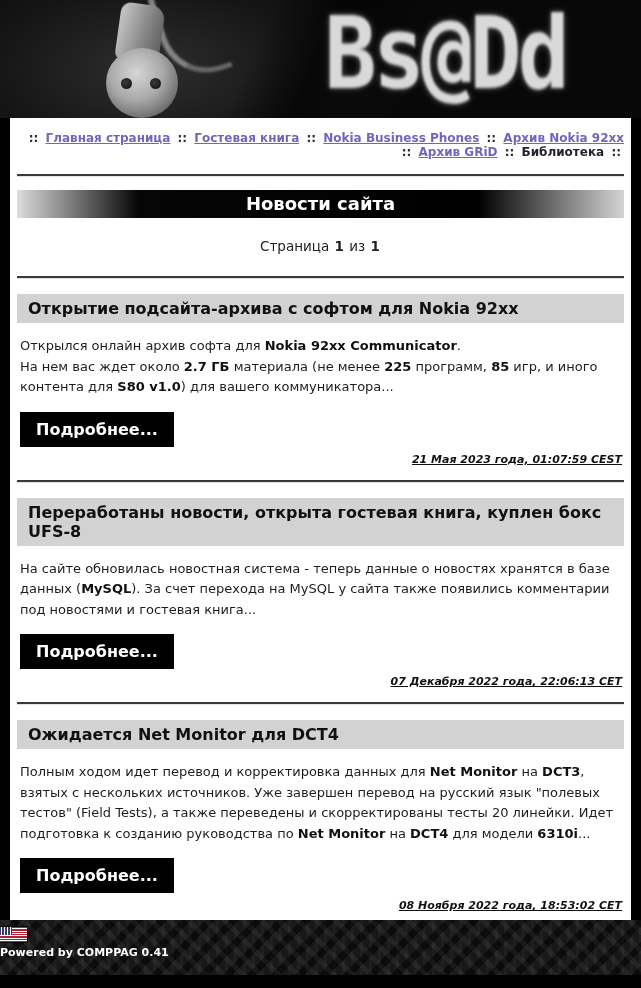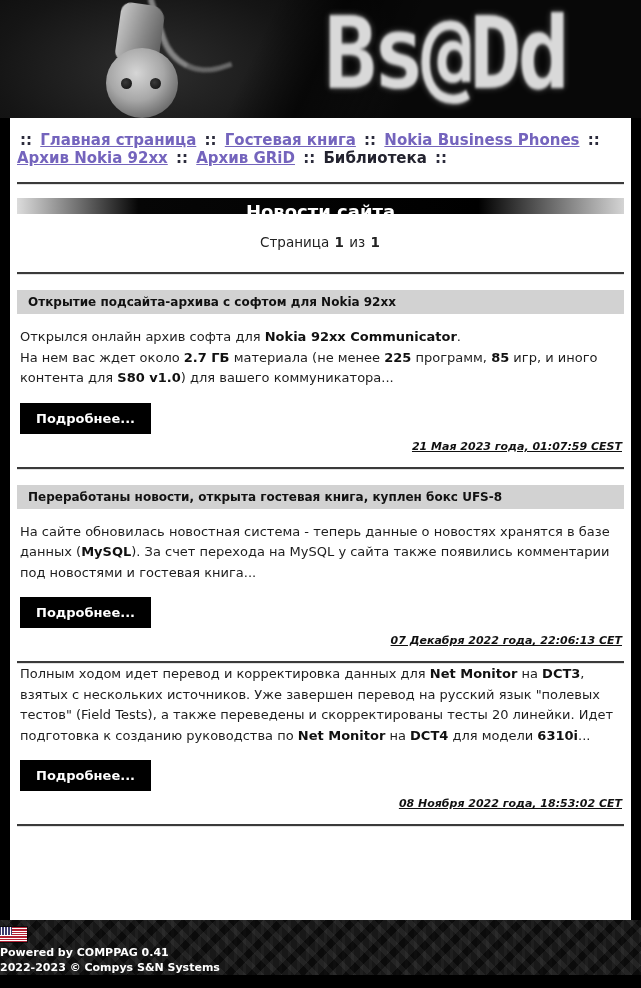--- a/index.html
+++ b/index.html
@@ -58,58 +58,58 @@
   }
   .plug-hole-left { left: 15px; }
   .plug-hole-right { left: 44px; }
 
   
   .page {
     flex: 1 1 auto; margin: 0 10px; background: #fff;
     padding: 11px 7px 0; overflow: hidden;
   }
   .nav {
-    text-align: left; font-size: 15px; color: #2c2c3c;
+    text-align: right; font-size: 12px; color: #2c2c3c;
     padding: 2px 0 9px; font-weight: 600;
   }
   .nav a {
     color: #7464bd; font-weight: 600; text-decoration: underline; cursor: pointer;
   }
   .nav .sep { color: #2c2c3c; padding: 0 3px; }
   .nav .nav-current { color: #23232f; }
 
   .rule {
     height: 3px; background: #3a3a3a; border: 0;
     border-bottom: 1px solid #e2e2e2; margin: 6px 0 0;
   }
 
   .page-banner {
-    margin: 13px 0 0; height: 16px; line-height: 28px;
+    margin: 13px 0 0; height: 28px; line-height: 28px;
     background: linear-gradient(90deg, #dcdcdc 0%, #060606 20%, #000 76%, #d4d4d4 100%);
     color: #fff; font-size: 18px; font-weight: bold; text-align: center;
   }
 
   .pagination {
     text-align: center; font-size: 13.5px; color: #222; margin: 20px 0 22px;
   }
   .pagination b { padding: 0 1px; }
 
   .news-title {
     background: #d2d2d2; color: #111;
-    font-size: 12px; font-weight: bold;
+    font-size: 16px; font-weight: bold;
     padding: 5px 11px; margin: 15px 0 13px;
   }
   .news-body {
     font-size: 13px; line-height: 1.58; color: #1d1d1d;
     margin: 0 3px 10px; white-space: pre-line;
   }
   .news-body b { color: #111; }
   .more-btn {
     display: inline-block; background: #000; color: #fff;
-    font-size: 13px; font-weight: bold;
+    font-size: 16px; font-weight: bold;
     padding: 8px 16px; margin: 4px 3px 6px; cursor: pointer;
     text-decoration: none;
   }
   .news-date {
     text-align: right; font-size: 11px; font-weight: bold; font-style: italic;
     color: #111; margin: 0 2px 14px; text-decoration: underline;
   }
 
   
   .site-footer {
@@ -192,25 +192,25 @@
 
   <section>
     <h2 class="news-title">Переработаны новости, открыта гостевая книга, куплен бокс UFS-8</h2>
     <p class="news-body"><span>На сайте обновилась новостная система - теперь данные о новостях хранятся в базе данных (</span><b>MySQL</b><span>). За счет перехода на MySQL у сайта также появились комментарии под новостями и гостевая книга...</span></p>
     <a class="more-btn">Подробнее...</a>
     <div class="news-date">07 Декабря 2022 года, 22:06:13 CET</div>
   </section>
   <div class="rule"></div>
 
   <section>
+    <h2 class="news-title">Ожидается Net Monitor для DCT4</h2>
     <p class="news-body"><span>Полным ходом идет перевод и корректировка данных для </span><b>Net Monitor</b><span> на </span><b>DCT3</b><span>, взятых с нескольких источников. Уже завершен перевод на русский язык "полевых тестов" (Field Tests), а также переведены и скорректированы тесты 20 линейки. Идет подготовка к созданию руководства по </span><b>Net Monitor</b><span> на </span><b>DCT4</b><span> для модели </span><b>6310i</b><span>...</span></p>
     <a class="more-btn">Подробнее...</a>
     <div class="news-date">08 Ноября 2022 года, 18:53:02 CET</div>
   </section>
   <div class="rule"></div>
 
 </main>
 
 <footer class="site-footer">
   <span class="us-flag"><span class="canton"></span></span>
   <div class="footer-line">Powered by COMPPAG 0.41</div>
-  <div class="footer-line">2022-2023 © Compys S&amp;N Systems</div>
 </footer>
 
 </body></html>

